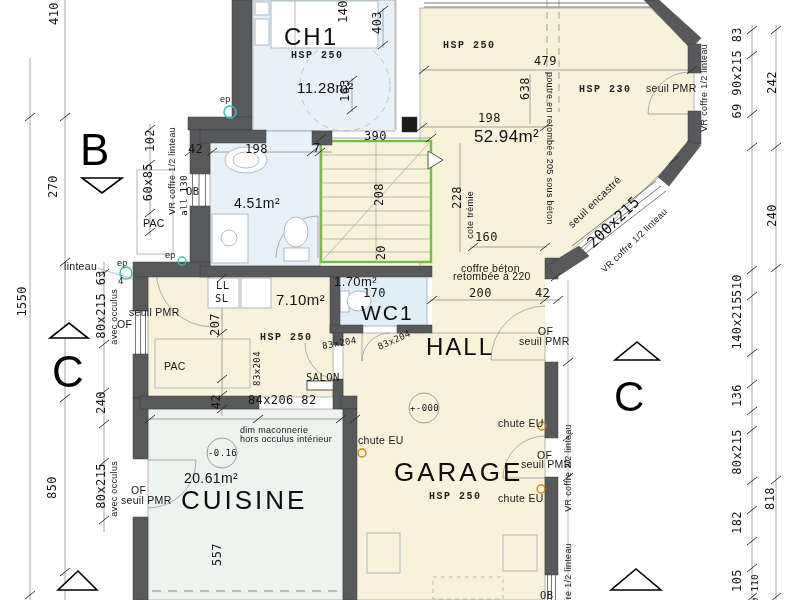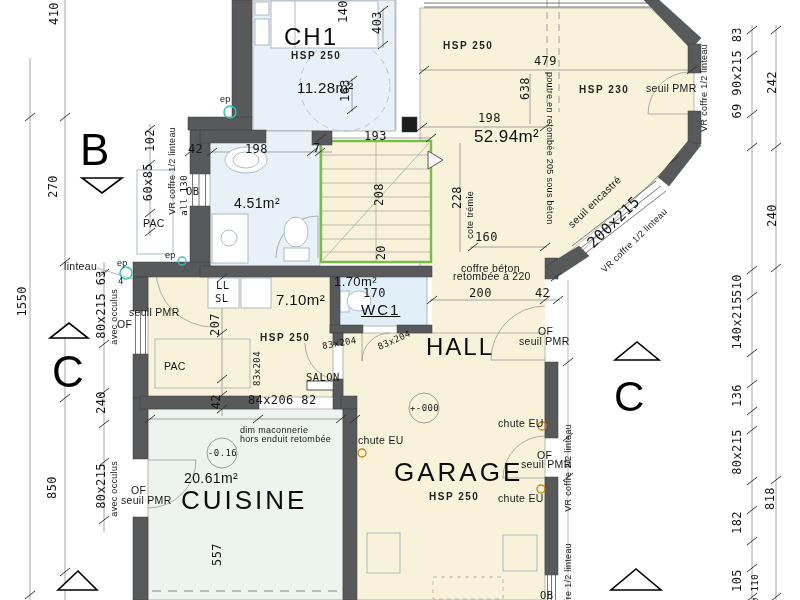--- a/index.html
+++ b/index.html
@@ -7,26 +7,26 @@
         font-family:"Liberation Sans",sans-serif;}
   #plan svg{position:absolute;left:0;top:0;}
   .lbl{position:absolute;font-family:"DejaVu Sans Mono","Liberation Mono",monospace;
        font-size:12px;color:#161616;white-space:nowrap;line-height:1;letter-spacing:.4px;}
   .an{font-family:"Liberation Sans",sans-serif;letter-spacing:.3px;}
   .tiny{font-size:9px;}
   .small{font-size:10.5px;}
   .v{writing-mode:vertical-rl;transform:rotate(180deg);}
   .vd{writing-mode:vertical-rl;}
   .room{font-family:"Liberation Sans",sans-serif;font-size:24px;letter-spacing:2px;color:#0d0d0d;}
-  .r21{font-size:15px;text-decoration:underline;}
+  .r21{font-size:21px;}
   .r26{font-size:26px;letter-spacing:3px;}
   .r27{font-size:27px;letter-spacing:2px;}
   .area{font-family:"Liberation Sans",sans-serif;font-size:14px;color:#111;}
   .a13{font-size:13px;}.a15{font-size:15px;}.a17{font-size:17px;}
-  .hsp{font-family:Liberation Sans, sans-serif;font-size:10px;font-weight:bold;
+  .hsp{font-family:Liberation Mono, monospace;font-size:10px;font-weight:bold;
        letter-spacing:1.5px;color:#222;}
   .big{font-family:"Liberation Sans",sans-serif;font-size:44px;color:#000;line-height:1;}
   .d40{transform:rotate(-44deg);transform-origin:0 0;}
   .rot10{transform:rotate(-10deg);}
   .rot24{transform:rotate(-24deg);}
 </style>
 </head>
 <body>
 
 <div id="plan">
@@ -314,21 +314,21 @@
 <div class="lbl an small" style="left:129px;top:307px">seuil PMR</div>
 <div class="lbl an small" style="left:117px;top:319px">OF</div>
 
 <div class="lbl room" style="left:284px;top:25px">CH1</div>
 <div class="lbl hsp" style="left:291px;top:51px">HSP 250</div>
 <div class="lbl area a15" style="left:297px;top:80px">11.28m²</div>
 <div class="lbl v" style="left:339px;top:79px">163</div>
 <div class="lbl v" style="left:337px;top:0px">140</div>
 <div class="lbl v" style="left:371px;top:11px">403</div>
 
-<div class="lbl" style="left:364px;top:130px">193</div>
+<div class="lbl" style="left:364px;top:130px">390</div>
 <div class="lbl v" style="left:373px;top:183px">208</div>
 <div class="lbl v" style="left:375px;top:245px">20</div>
 
 <div class="lbl area" style="left:234px;top:196px">4.51m²</div>
 
 <div class="lbl" style="left:478px;top:112px">198</div>
 <div class="lbl area a17" style="left:474px;top:128px">52.94m²</div>
 <div class="lbl hsp" style="left:443px;top:41px">HSP 250</div>
 <div class="lbl" style="left:534px;top:55px">479</div>
 <div class="lbl v" style="left:519px;top:77px">638</div>
@@ -391,19 +391,19 @@
 <div class="lbl an v tiny" style="left:564px;top:424px">VR coffre 1/2 linteau</div>
 <div class="lbl an v tiny" style="left:564px;top:543px">VR coffre 1/2 linteau</div>
 <div class="lbl small" style="left:540px;top:590px">OB</div>
 
 <div class="lbl area" style="left:184px;top:471px">20.61m²</div>
 <div class="lbl room r26" style="left:181px;top:487px">CUISINE</div>
 <div class="lbl v" style="left:211px;top:543px">557</div>
 <div class="lbl tiny" style="left:208px;top:449px">-0.16</div>
 <div class="lbl" style="left:248px;top:394px">84x206 82</div>
 <div class="lbl an tiny" style="left:240px;top:426px">dim maconnerie</div>
-<div class="lbl an tiny" style="left:240px;top:435px">hors enduit retombée</div>
+<div class="lbl an tiny" style="left:240px;top:435px">hors occulus intérieur</div>
 <div class="lbl v" style="left:95px;top:463px">80x215</div>
 <div class="lbl an v tiny" style="left:110px;top:461px">avec occulus</div>
 <div class="lbl an small" style="left:131px;top:485px">OF</div>
 <div class="lbl an small" style="left:121px;top:495px">seuil PMR</div>
 
 </div>
 
 </body></html>

